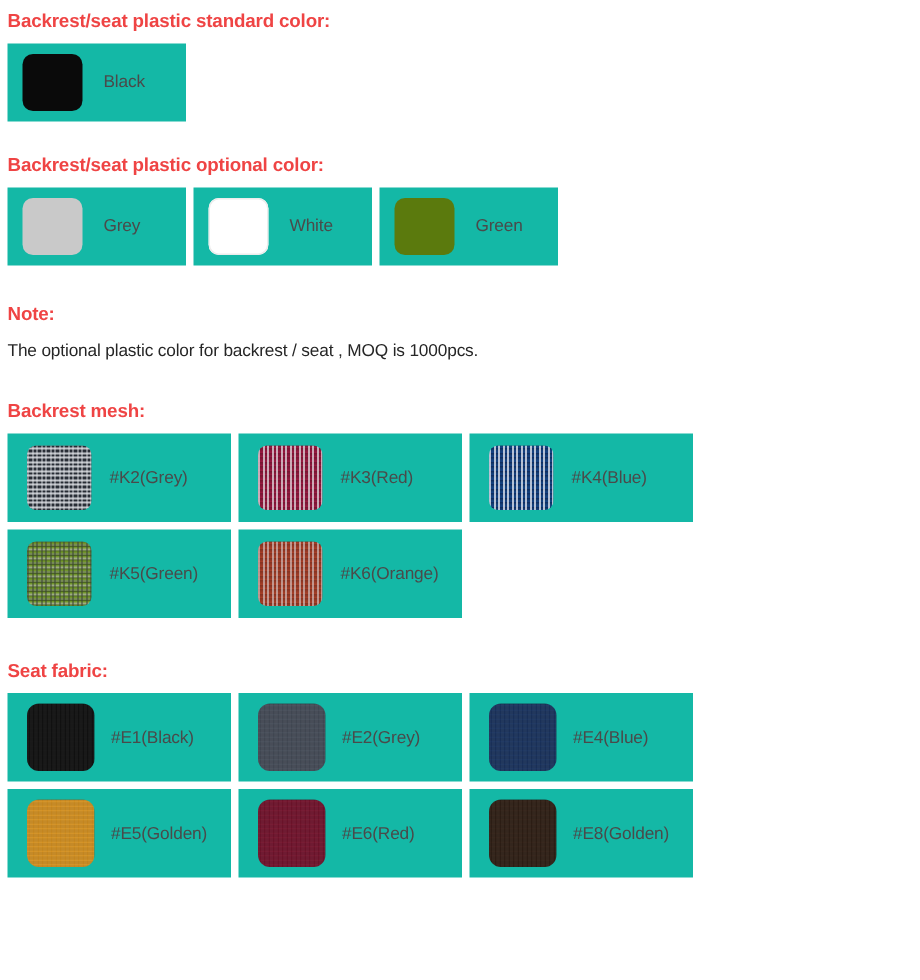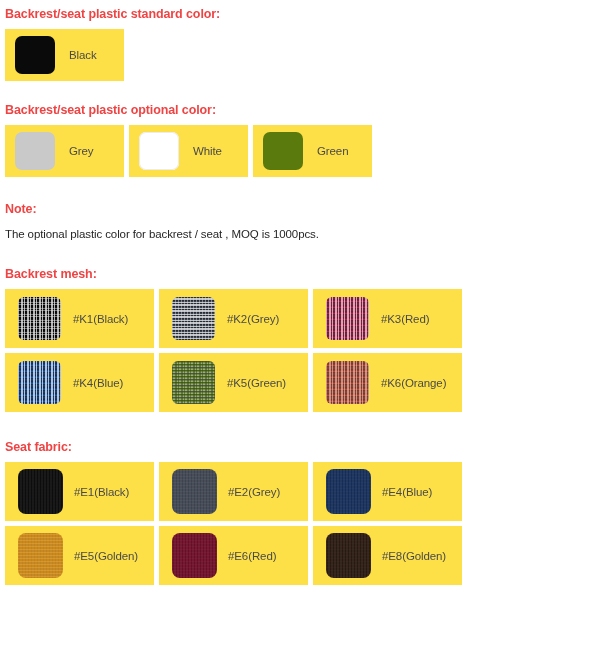--- a/index.html
+++ b/index.html
@@ -34,21 +34,21 @@
   }
   .t-mesh     { margin: 27px 0 8px 0; }
   .t-seat     { margin: 28px 0 8px 0; }
 
   
   .row {
     display: flex;
     flex-wrap: wrap;
   }
   .card {
-    background: #fde047;
+    background: #14b8a6;
     display: flex;
     align-items: center;
     overflow: hidden;
   }
   .swatch {
     flex: 0 0 auto;
     border-radius: 7px;
     background-color: #000;
     position: relative;
   }
@@ -186,24 +186,20 @@
     </div>
   </div>
 
   <div class="section-title t-note">Note:</div>
   <div class="note-body">The optional plastic color for backrest / seat , MOQ is 1000pcs.</div>
 
   <div class="section-title t-mesh">Backrest mesh:</div>
 
   <div class="row row-mesh">
     <div class="card">
-      <span class="swatch mesh mesh-k1"></span>
-      <span class="card-label">#K1(Black)</span>
-    </div>
-    <div class="card">
       <span class="swatch mesh mesh-k2"></span>
       <span class="card-label">#K2(Grey)</span>
     </div>
     <div class="card">
       <span class="swatch mesh mesh-k3"></span>
       <span class="card-label">#K3(Red)</span>
     </div>
     <div class="card">
       <span class="swatch mesh mesh-k4"></span>
       <span class="card-label">#K4(Blue)</span>

